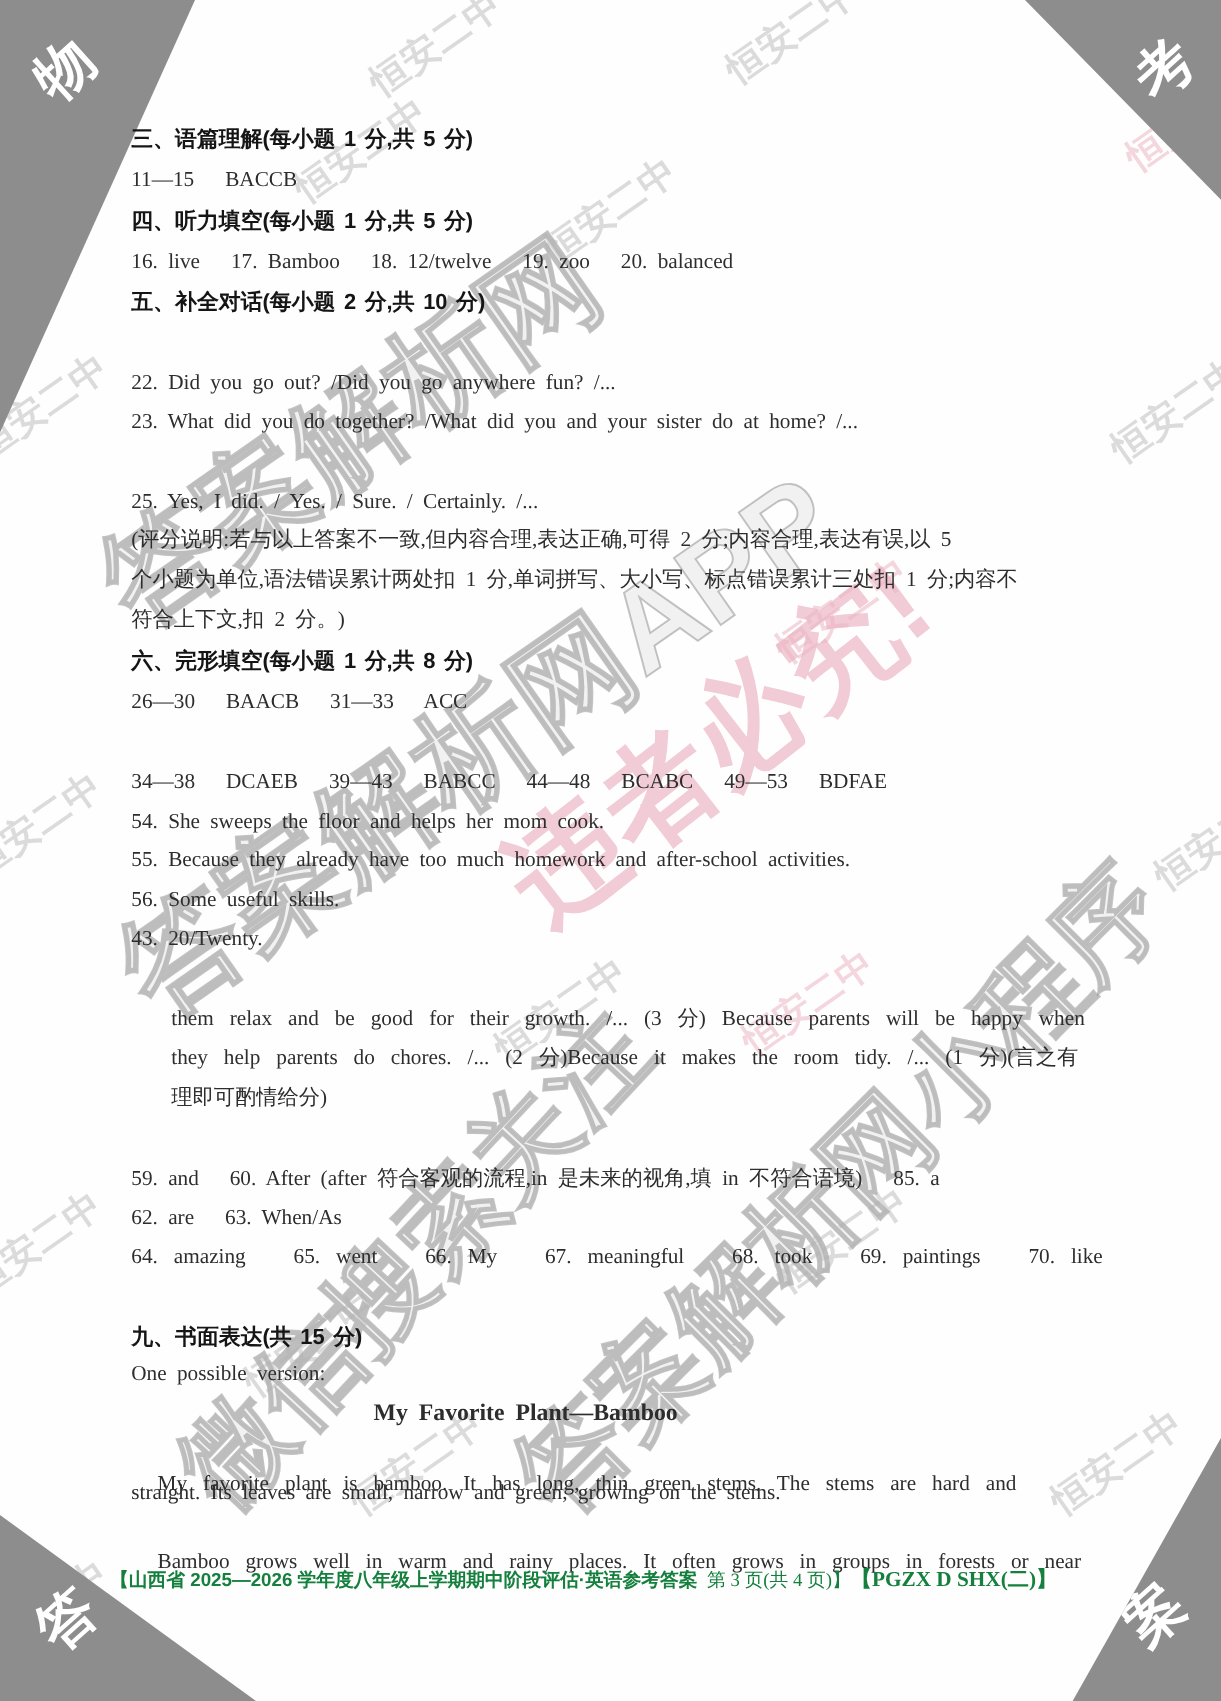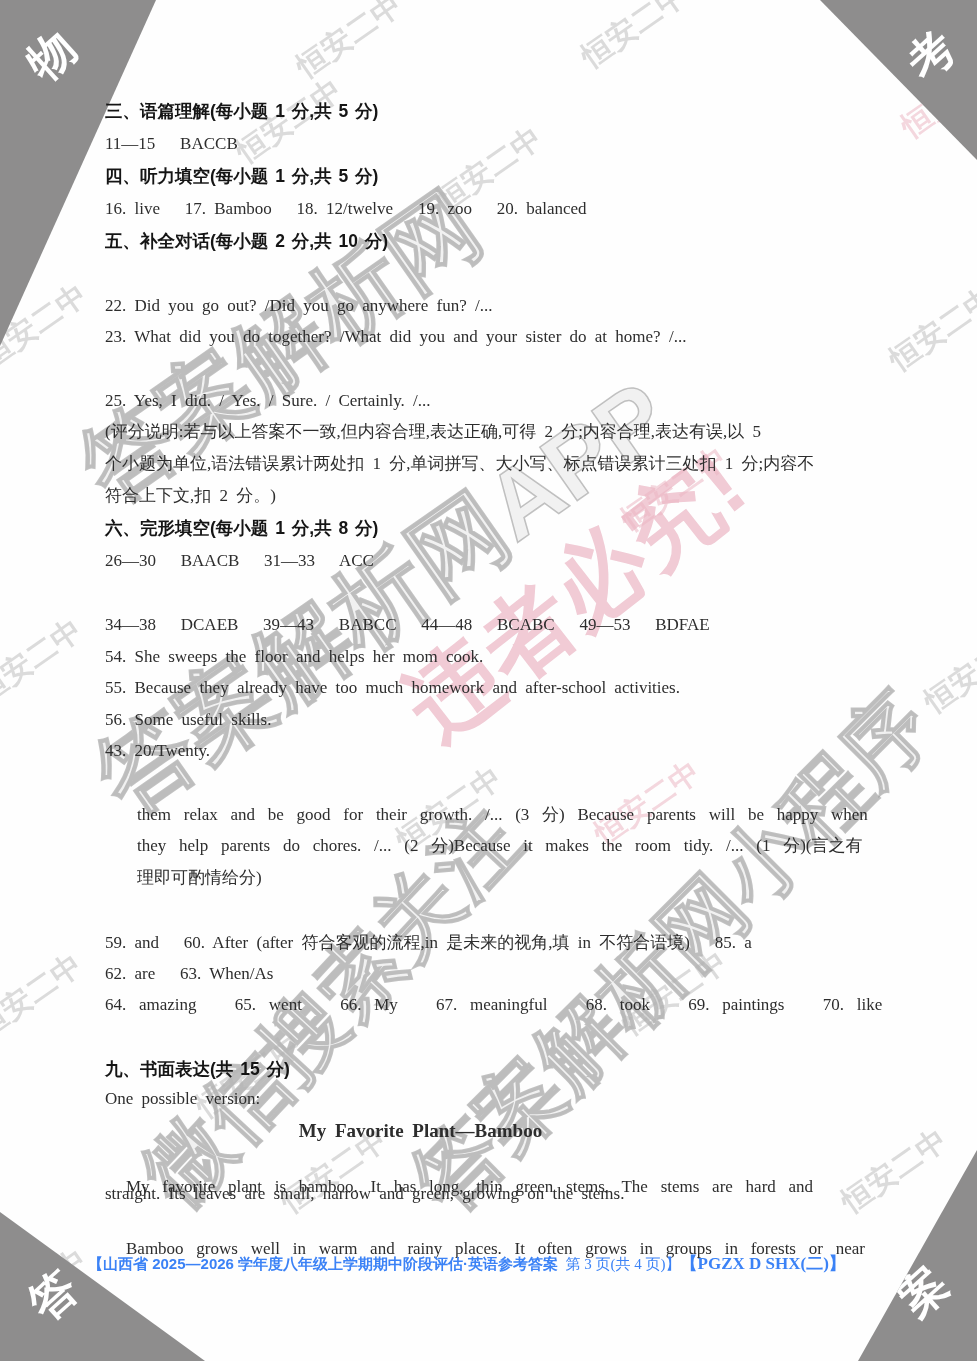--- a/index.html
+++ b/index.html
@@ -6,21 +6,21 @@
   .page{position:relative;width:977px;height:1361px;background:#fefefe;overflow:hidden;
         font-family:"Liberation Serif","DejaVu Serif",serif;color:#2d2d2d;}
   
   .line{position:absolute;left:105px;font-size:17px;line-height:22px;white-space:pre;word-spacing:4px;text-align:center;}
   .h{font-family:"Liberation Sans","DejaVu Sans",sans-serif;font-weight:bold;color:#151515;font-size:17.5px;word-spacing:2px;}
   .j{word-spacing:8.5px;}
   .ind{left:137px;}
   .ind2{left:126px;margin-top:24px;}
   .ctr{left:0;width:841px;text-align:center;font-weight:bold;font-size:19px;white-space:pre;}
   
-  .footer{position:absolute;top:1252px;left:88px;white-space:pre;font-size:15px;color:#3b82f6;}
+  .footer{position:absolute;top:1252px;left:88px;white-space:pre;font-size:15px;color:#15803d;}
   .footer .fb{font-family:"Liberation Sans","DejaVu Sans",sans-serif;font-weight:bold;}
   .footer .fs{font-weight:normal;}
   .footer .fc{font-weight:bold;font-size:17px;}
   
   .corner{position:absolute;background:#8e8d8d;}
   .c-tl{left:0;top:0;width:156px;height:346px;clip-path:polygon(0 0,100% 0,0 100%);}
   .c-tr{left:820px;top:0;width:157px;height:160px;clip-path:polygon(0 0,100% 0,100% 100%);}
   .c-bl{left:0;top:1212px;width:205px;height:149px;clip-path:polygon(0 0,0 100%,100% 100%);}
   .c-br{left:858px;top:1150px;width:119px;height:211px;clip-path:polygon(100% 0,100% 100%,0 100%);}
   .cchar{position:absolute;color:#ffffff;font-family:"Liberation Sans","DejaVu Sans",sans-serif;

